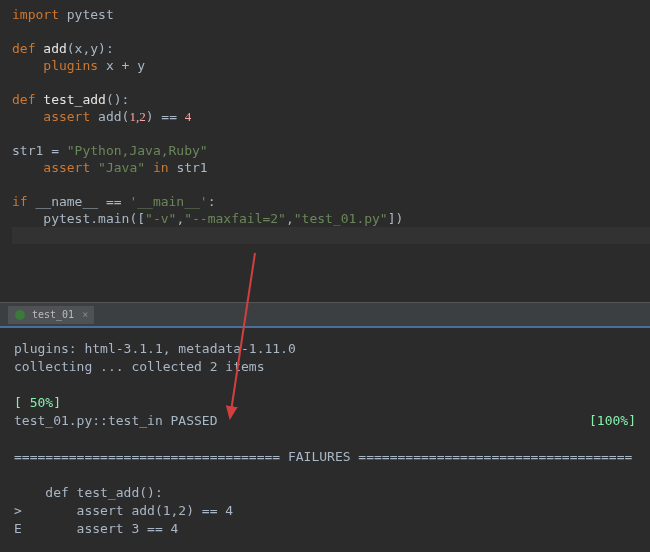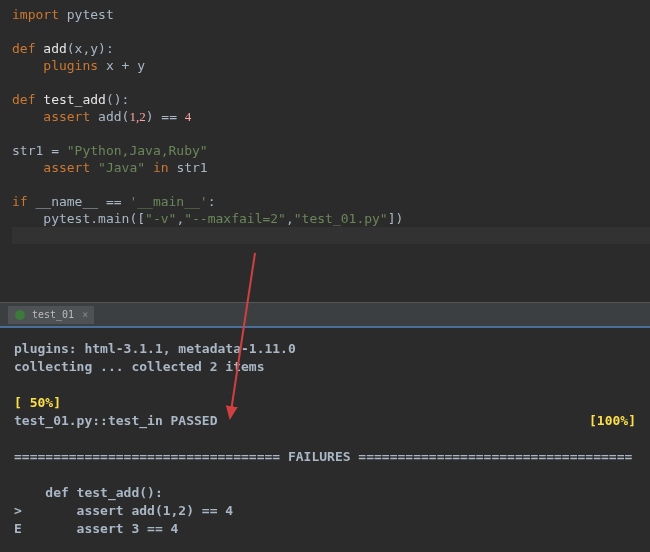--- a/index.html
+++ b/index.html
@@ -68,24 +68,23 @@
     padding: 12px 14px;
     color: #a9b7c6;
     font-size: 13px;
     line-height: 18px;
     position: relative;
   }
   .out-line {
     white-space: pre;
     display: flex;
     justify-content: space-between;
-    font-weight: bold;
   }
   .out-left { }
-  .out-right { color: #fde047; }
+  .out-right { color: #86efac; }
   .arrow-svg {
     position: absolute;
     top: 248px;
     left: 190px;
     pointer-events: none;
     z-index: 10;
   }
 </style>
 </head>
 <body>

